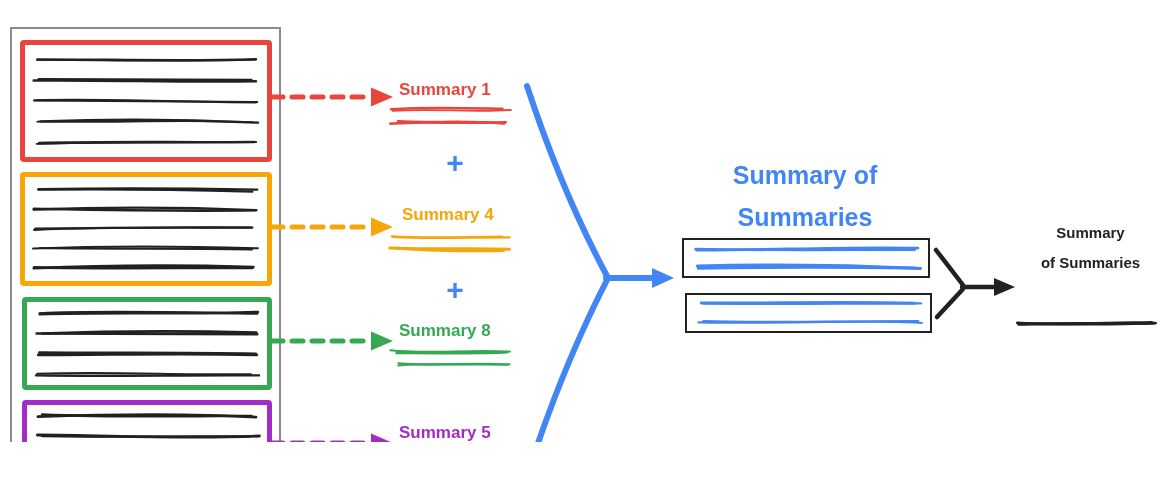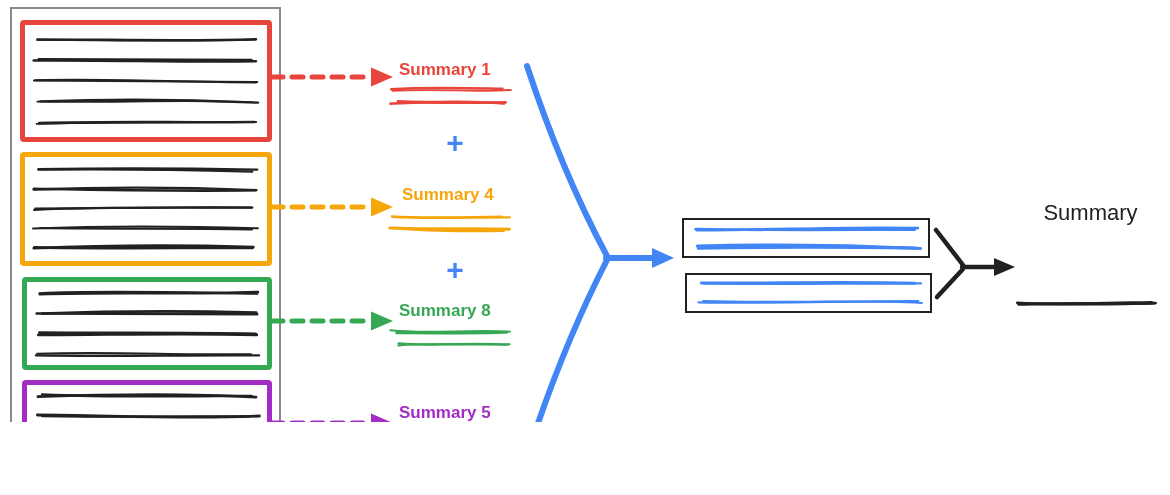--- a/index.html
+++ b/index.html
@@ -1,36 +1,36 @@
 <!DOCTYPE html>
 <html style="--red: #E8453C; --yellow: #F6A609; --green: #34A853; --purple: #A32CC4; --blue: #4285F4; --ink: #212121; --gray: #8A8A8A;"><head>
 <meta charset="utf-8">
 <style>
   html,body{margin:0;padding:0;background:#fff;}
   body{font-family:"Liberation Sans","DejaVu Sans",sans-serif;}
-  .canvas{position:relative;width:1170px;height:422px;background:#fff;overflow:hidden;}
+  .canvas{position:relative;width:1170px;height:422px;background:#fff;overflow:hidden;margin-top:20px;}
 
   
   .outer{position:absolute;left:10px;top:7px;width:271px;height:476px;
          border:2px solid var(--gray);background:#fff;box-sizing:border-box;}
   .doc{position:absolute;border:5px solid #000;border-radius:4px;background:#fff;box-sizing:border-box;}
   .doc svg{position:absolute;left:0;top:0;width:100%;height:100%;}
 
   
   .sum-label{position:absolute;font-size:17px;font-weight:700;line-height:20px;white-space:nowrap;}
   .plus{position:absolute;left:440px;width:30px;text-align:center;
         font-size:30px;font-weight:700;line-height:30px;color:var(--blue);}
 
   
   .sos-title{position:absolute;left:675px;top:134px;width:260px;text-align:center;
              font-size:25px;font-weight:700;line-height:42px;color:var(--blue);}
   .sos-box{position:absolute;border:2px solid var(--ink);background:#fff;box-sizing:border-box;}
   .sos-box svg{position:absolute;left:0;top:0;width:100%;height:100%;}
   .final-label{position:absolute;left:1013px;top:198px;width:155px;text-align:center;
-               font-size:22px;font-weight:400;line-height:30px;color:var(--ink);}
+               font-size:15px;font-weight:700;line-height:30px;color:var(--ink);}
 
   .scribble{display:block;}
   .underline-scribble{position:absolute;}
 
   
   .connectors{position:absolute;left:0;top:0;pointer-events:none;}
   .dash{fill:none;stroke-width:5;stroke-dasharray:11 9;stroke-linecap:round;}
   .blue-ln{fill:none;stroke:var(--blue);stroke-width:6;stroke-linecap:round;}
   .ink-ln{fill:none;stroke:var(--ink);stroke-width:4.5;stroke-linecap:round;}
   .st-red{stroke:var(--red);}   .fi-red{fill:var(--red);}
@@ -130,40 +130,45 @@
     </svg>
 
   <div class="sum-label c-purple" style="left:399px;top:403px">Summary 5</div>
   <svg class="underline-scribble scribble" style="left:388px;top:427px;width:125px;height:27px" viewBox="0 0 125 27">
       <path d="M4.1,6.2 C42.5,6.7 80.9,5.6 120.4,7.3" fill="none" stroke="#A32CC4" stroke-width="2.47" stroke-linecap="round"></path>
       <path d="M8.5,6.5 C46.5,4.4 84.4,9.7 123.6,7.2" fill="none" stroke="#A32CC4" stroke-width="2.28" stroke-linecap="round"></path>
       <path d="M3.6,20.8 C42.9,21.3 82.3,21.0 122.9,21.3" fill="none" stroke="#A32CC4" stroke-width="2.33" stroke-linecap="round"></path>
       <path d="M7.9,19.7 C43.8,22.6 79.8,18.9 116.8,19.2" fill="none" stroke="#A32CC4" stroke-width="2.30" stroke-linecap="round"></path>
     </svg>
 
+  <div class="sos-title">
+    <div>Summary of</div>
+    <div>Summaries</div>
+  </div>
 
   <div class="sos-box" style="left:682px;top:218px;width:248px;height:40px">
     <svg class="scribble" viewBox="0 0 244 36">
         <path d="M12.6,10.1 C85.6,10.4 158.7,6.3 233.9,8.1" fill="none" stroke="#4285F4" stroke-width="2.69" stroke-linecap="round"></path>
         <path d="M11.5,9.1 C83.8,10.7 156.2,9.8 230.7,9.7" fill="none" stroke="#4285F4" stroke-width="2.47" stroke-linecap="round"></path>
         <path d="M14.4,28.1 C85.9,26.9 157.4,26.9 231.0,28.0" fill="none" stroke="#4285F4" stroke-width="3.17" stroke-linecap="round"></path>
         <path d="M13.2,26.1 C86.9,24.1 160.6,24.8 236.5,28.4" fill="none" stroke="#4285F4" stroke-width="2.98" stroke-linecap="round"></path>
       </svg>
   </div>
   <div class="sos-box" style="left:685px;top:273px;width:247px;height:40px">
     <svg class="scribble" viewBox="0 0 243 36">
         <path d="M14.4,8.0 C84.8,8.5 155.2,6.3 227.8,8.3" fill="none" stroke="#4285F4" stroke-width="3.01" stroke-linecap="round"></path>
         <path d="M16.5,8.4 C88.3,9.7 160.1,8.2 234.1,8.3" fill="none" stroke="#4285F4" stroke-width="2.18" stroke-linecap="round"></path>
         <path d="M11.5,27.3 C84.0,29.0 156.5,25.9 231.3,26.1" fill="none" stroke="#4285F4" stroke-width="2.23" stroke-linecap="round"></path>
         <path d="M16.2,26.0 C88.4,28.5 160.5,24.6 234.9,27.9" fill="none" stroke="#4285F4" stroke-width="2.04" stroke-linecap="round"></path>
       </svg>
   </div>
 
   <div class="final-label">
     <div>Summary</div>
+    <div>of Summaries</div>
   </div>
   <svg class="underline-scribble scribble" style="left:1008px;top:293px;width:155px;height:20px" viewBox="0 0 155 20">
       <path d="M10.1,10.3 C54.2,11.1 98.4,9.9 143.8,9.0" fill="none" stroke="#212121" stroke-width="2.20" stroke-linecap="round"></path>
       <path d="M9.3,9.8 C54.2,12.7 99.1,11.2 145.3,10.1" fill="none" stroke="#212121" stroke-width="2.66" stroke-linecap="round"></path>
       <path d="M10.7,11.4 C55.9,9.8 101.0,11.0 147.5,10.1" fill="none" stroke="#212121" stroke-width="2.90" stroke-linecap="round"></path>
     </svg>
 
   <svg class="connectors" width="1170" height="495" viewBox="0 0 1170 495">
     <g>
       <line class="dash st-red" x1="272" y1="77" x2="372" y2="77"></line>

